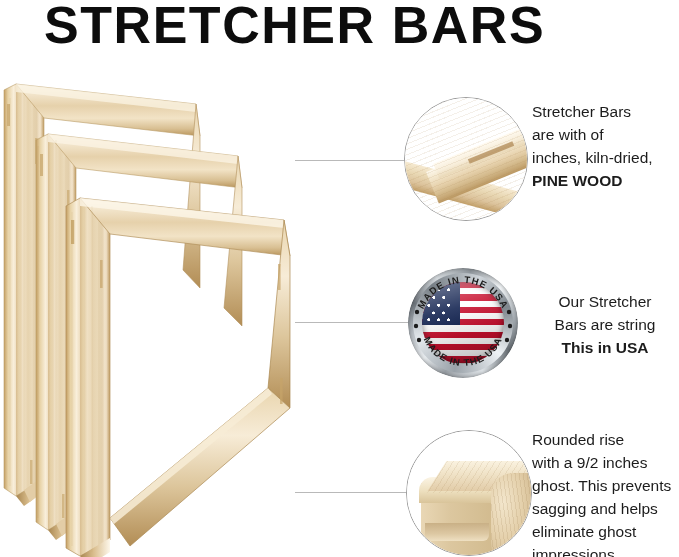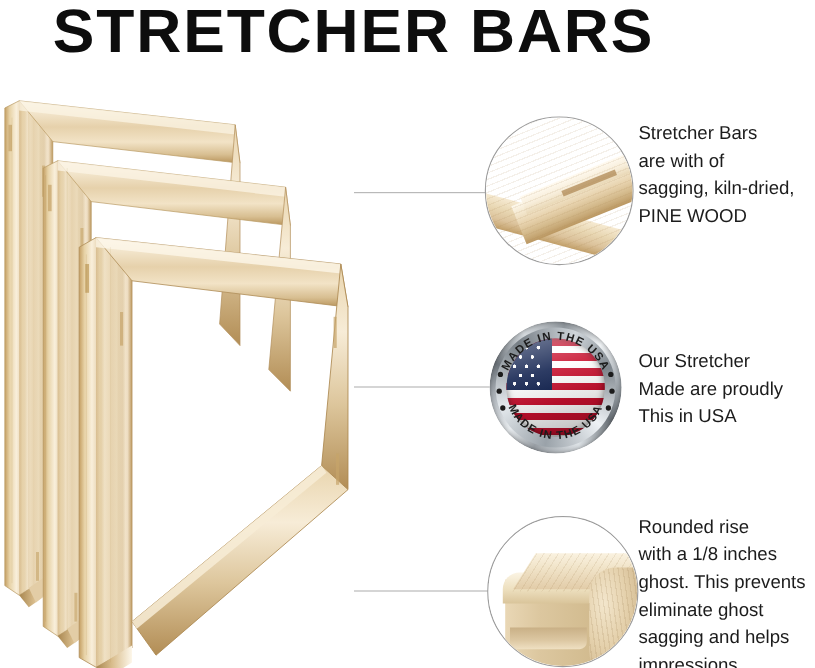--- a/index.html
+++ b/index.html
@@ -176,23 +176,23 @@
   }
 
   
   .tblock {
     position:absolute; left:532px;
     font-size:15.5px; line-height:23px;
     color:#1c1c1c;
     font-family:"Liberation Sans", sans-serif;
     width:146px;
   }
-  .tblock .b { font-weight:normal; }
+  .tblock .b { font-weight:bold; }
   #txt1 { top:100px; }
-  #txt2 { top:290px; }
+  #txt2 { top:290px;text-align:center; }
   #txt3 { top:428px; }
 </style>
 </head>
 <body>
 
 <div id="page">
 
   <div class="title">STRETCHER BARS</div>
 
   <div class="product">
@@ -346,32 +346,32 @@
     <div class="p-top"></div>
     <div class="p-top-grain"></div>
     <div class="p-groove"></div>
     <div class="p-end"></div>
     <div class="p-end-grain"></div>
   </div>
 
   <div class="tblock" id="txt1">
     <div>Stretcher Bars</div>
     <div>are with of</div>
-    <div>sagging, kiln-dried,</div>
+    <div>inches, kiln-dried,</div>
     <div class="b">PINE WOOD</div>
   </div>
 
   <div class="tblock" id="txt2">
     <div>Our Stretcher</div>
-    <div>Made are proudly</div>
+    <div>Bars are string</div>
     <div class="b">This in USA</div>
   </div>
 
   <div class="tblock" id="txt3">
     <div>Rounded rise</div>
-    <div>with a 1/8 inches</div>
+    <div>with a 9/2 inches</div>
     <div>ghost. This prevents</div>
+    <div>sagging and helps</div>
     <div>eliminate ghost</div>
-    <div>sagging and helps</div>
     <div>impressions.</div>
   </div>
 
 </div>
 
 </body></html>

